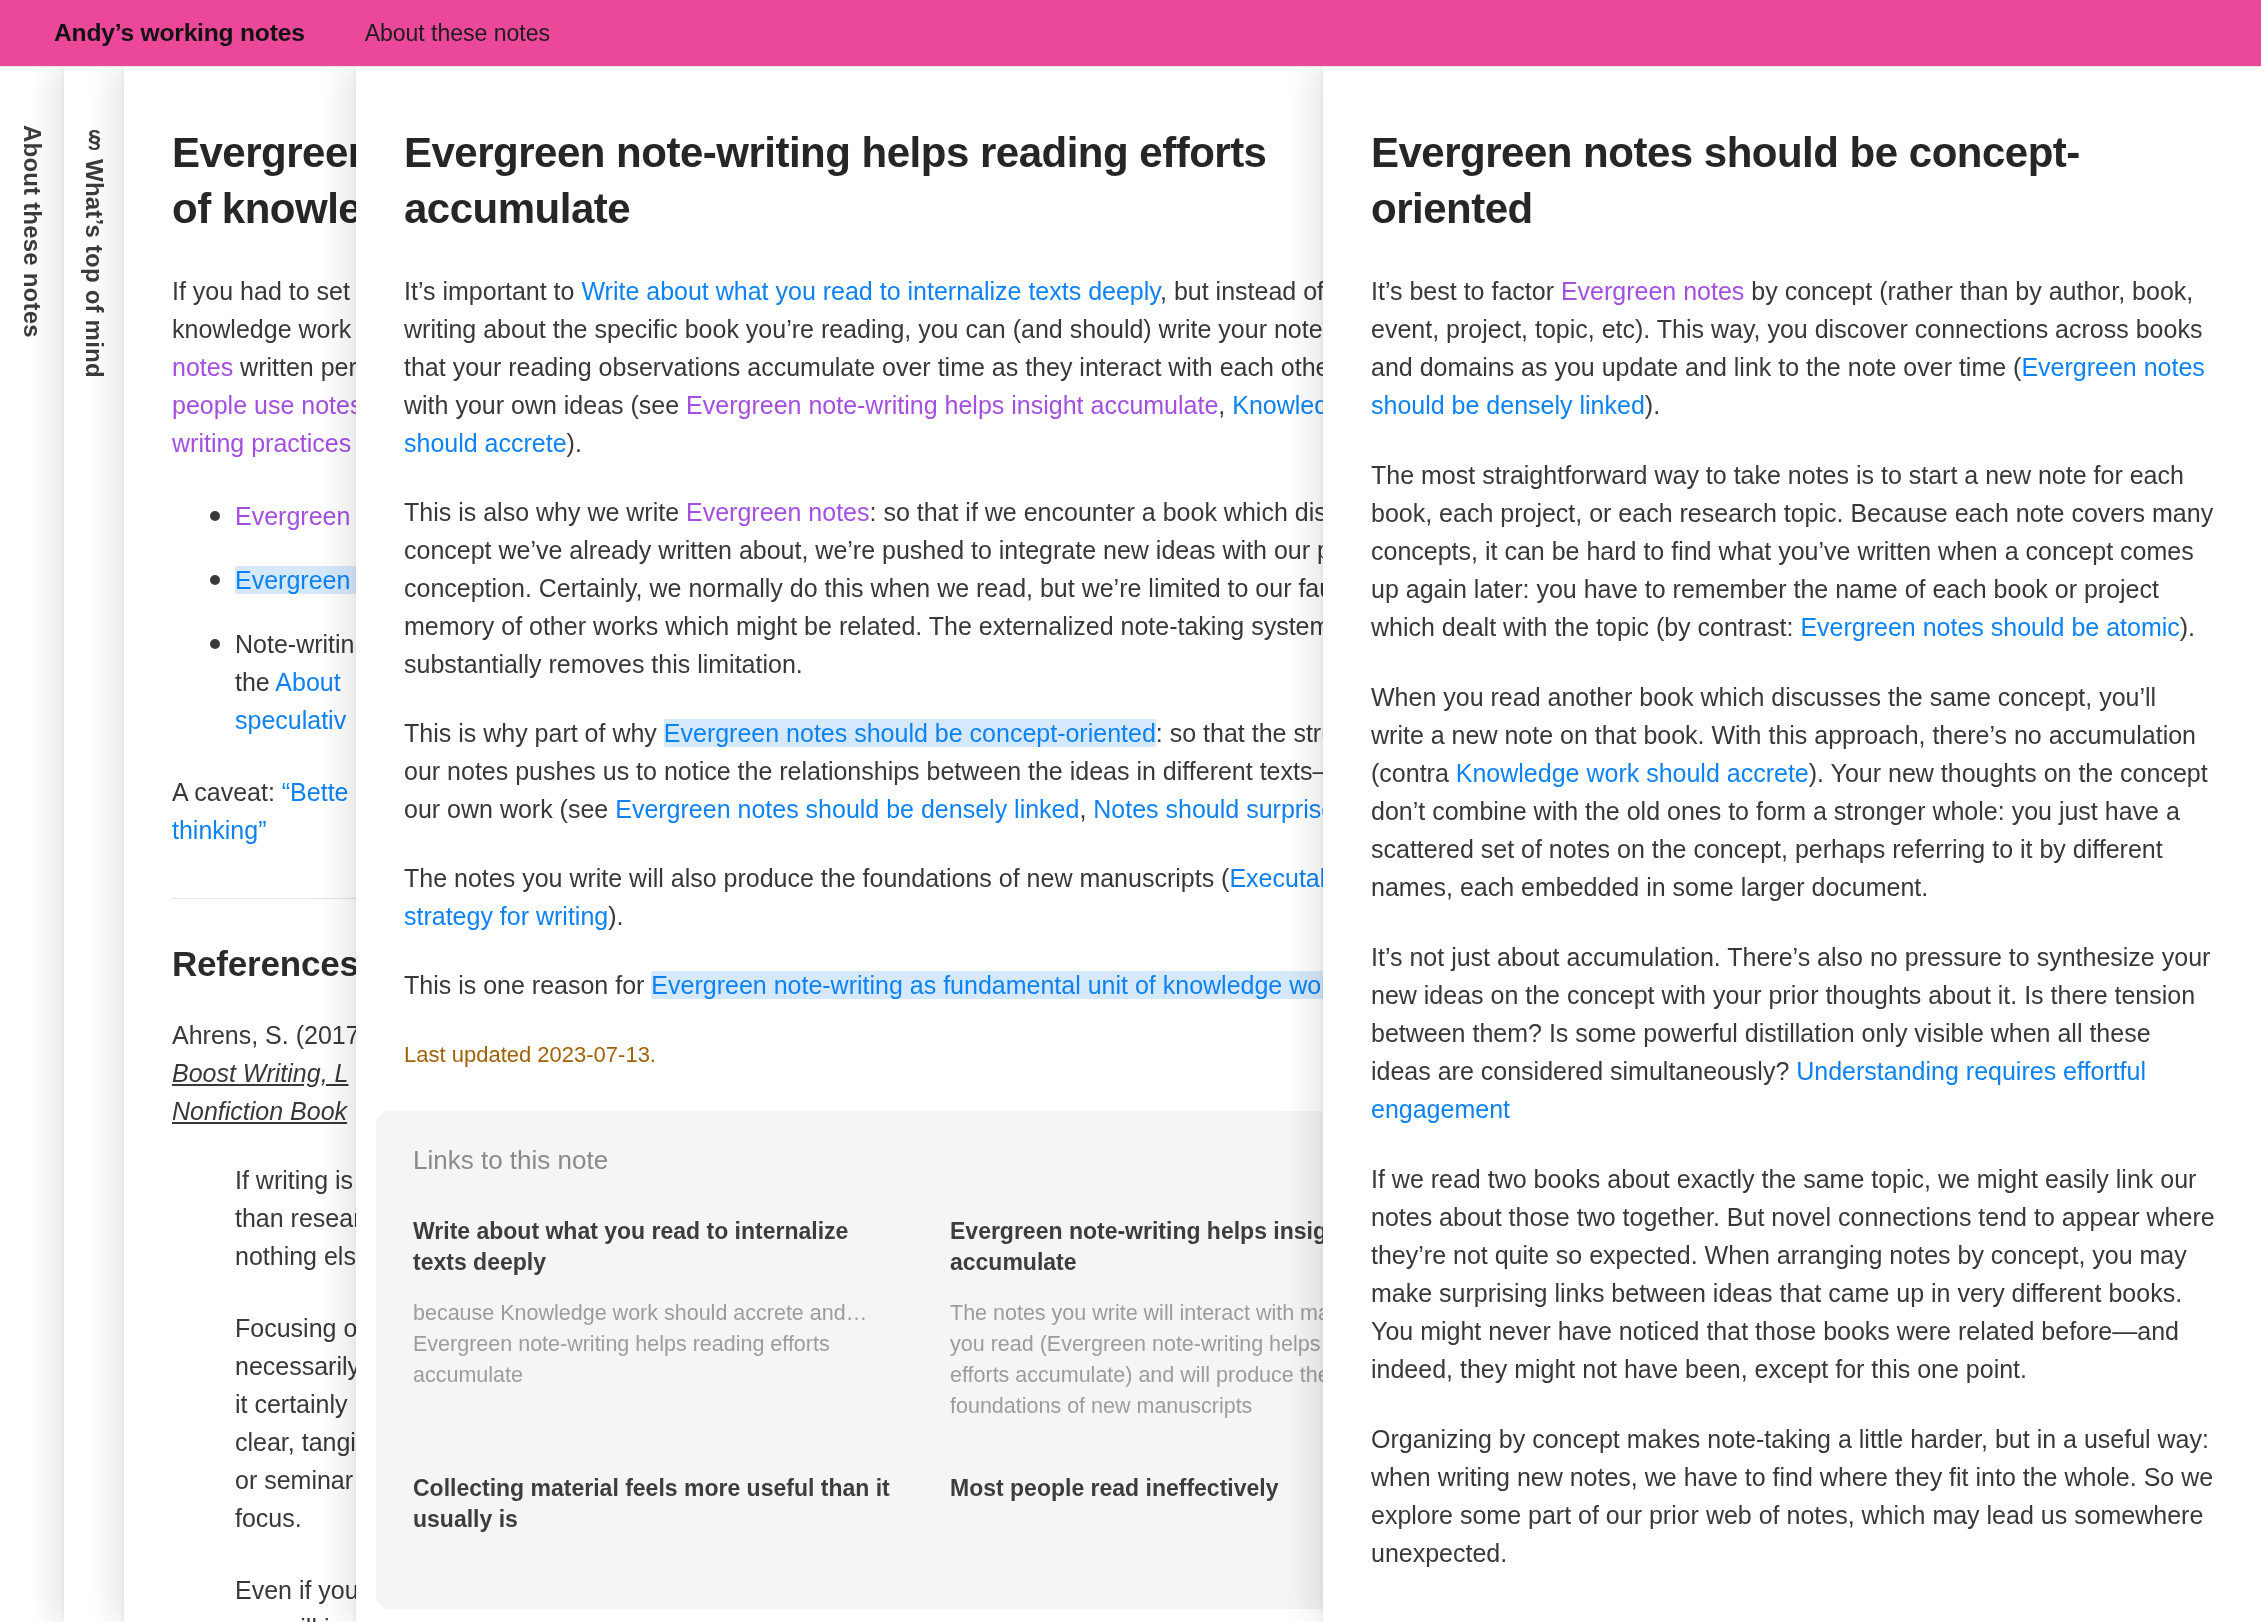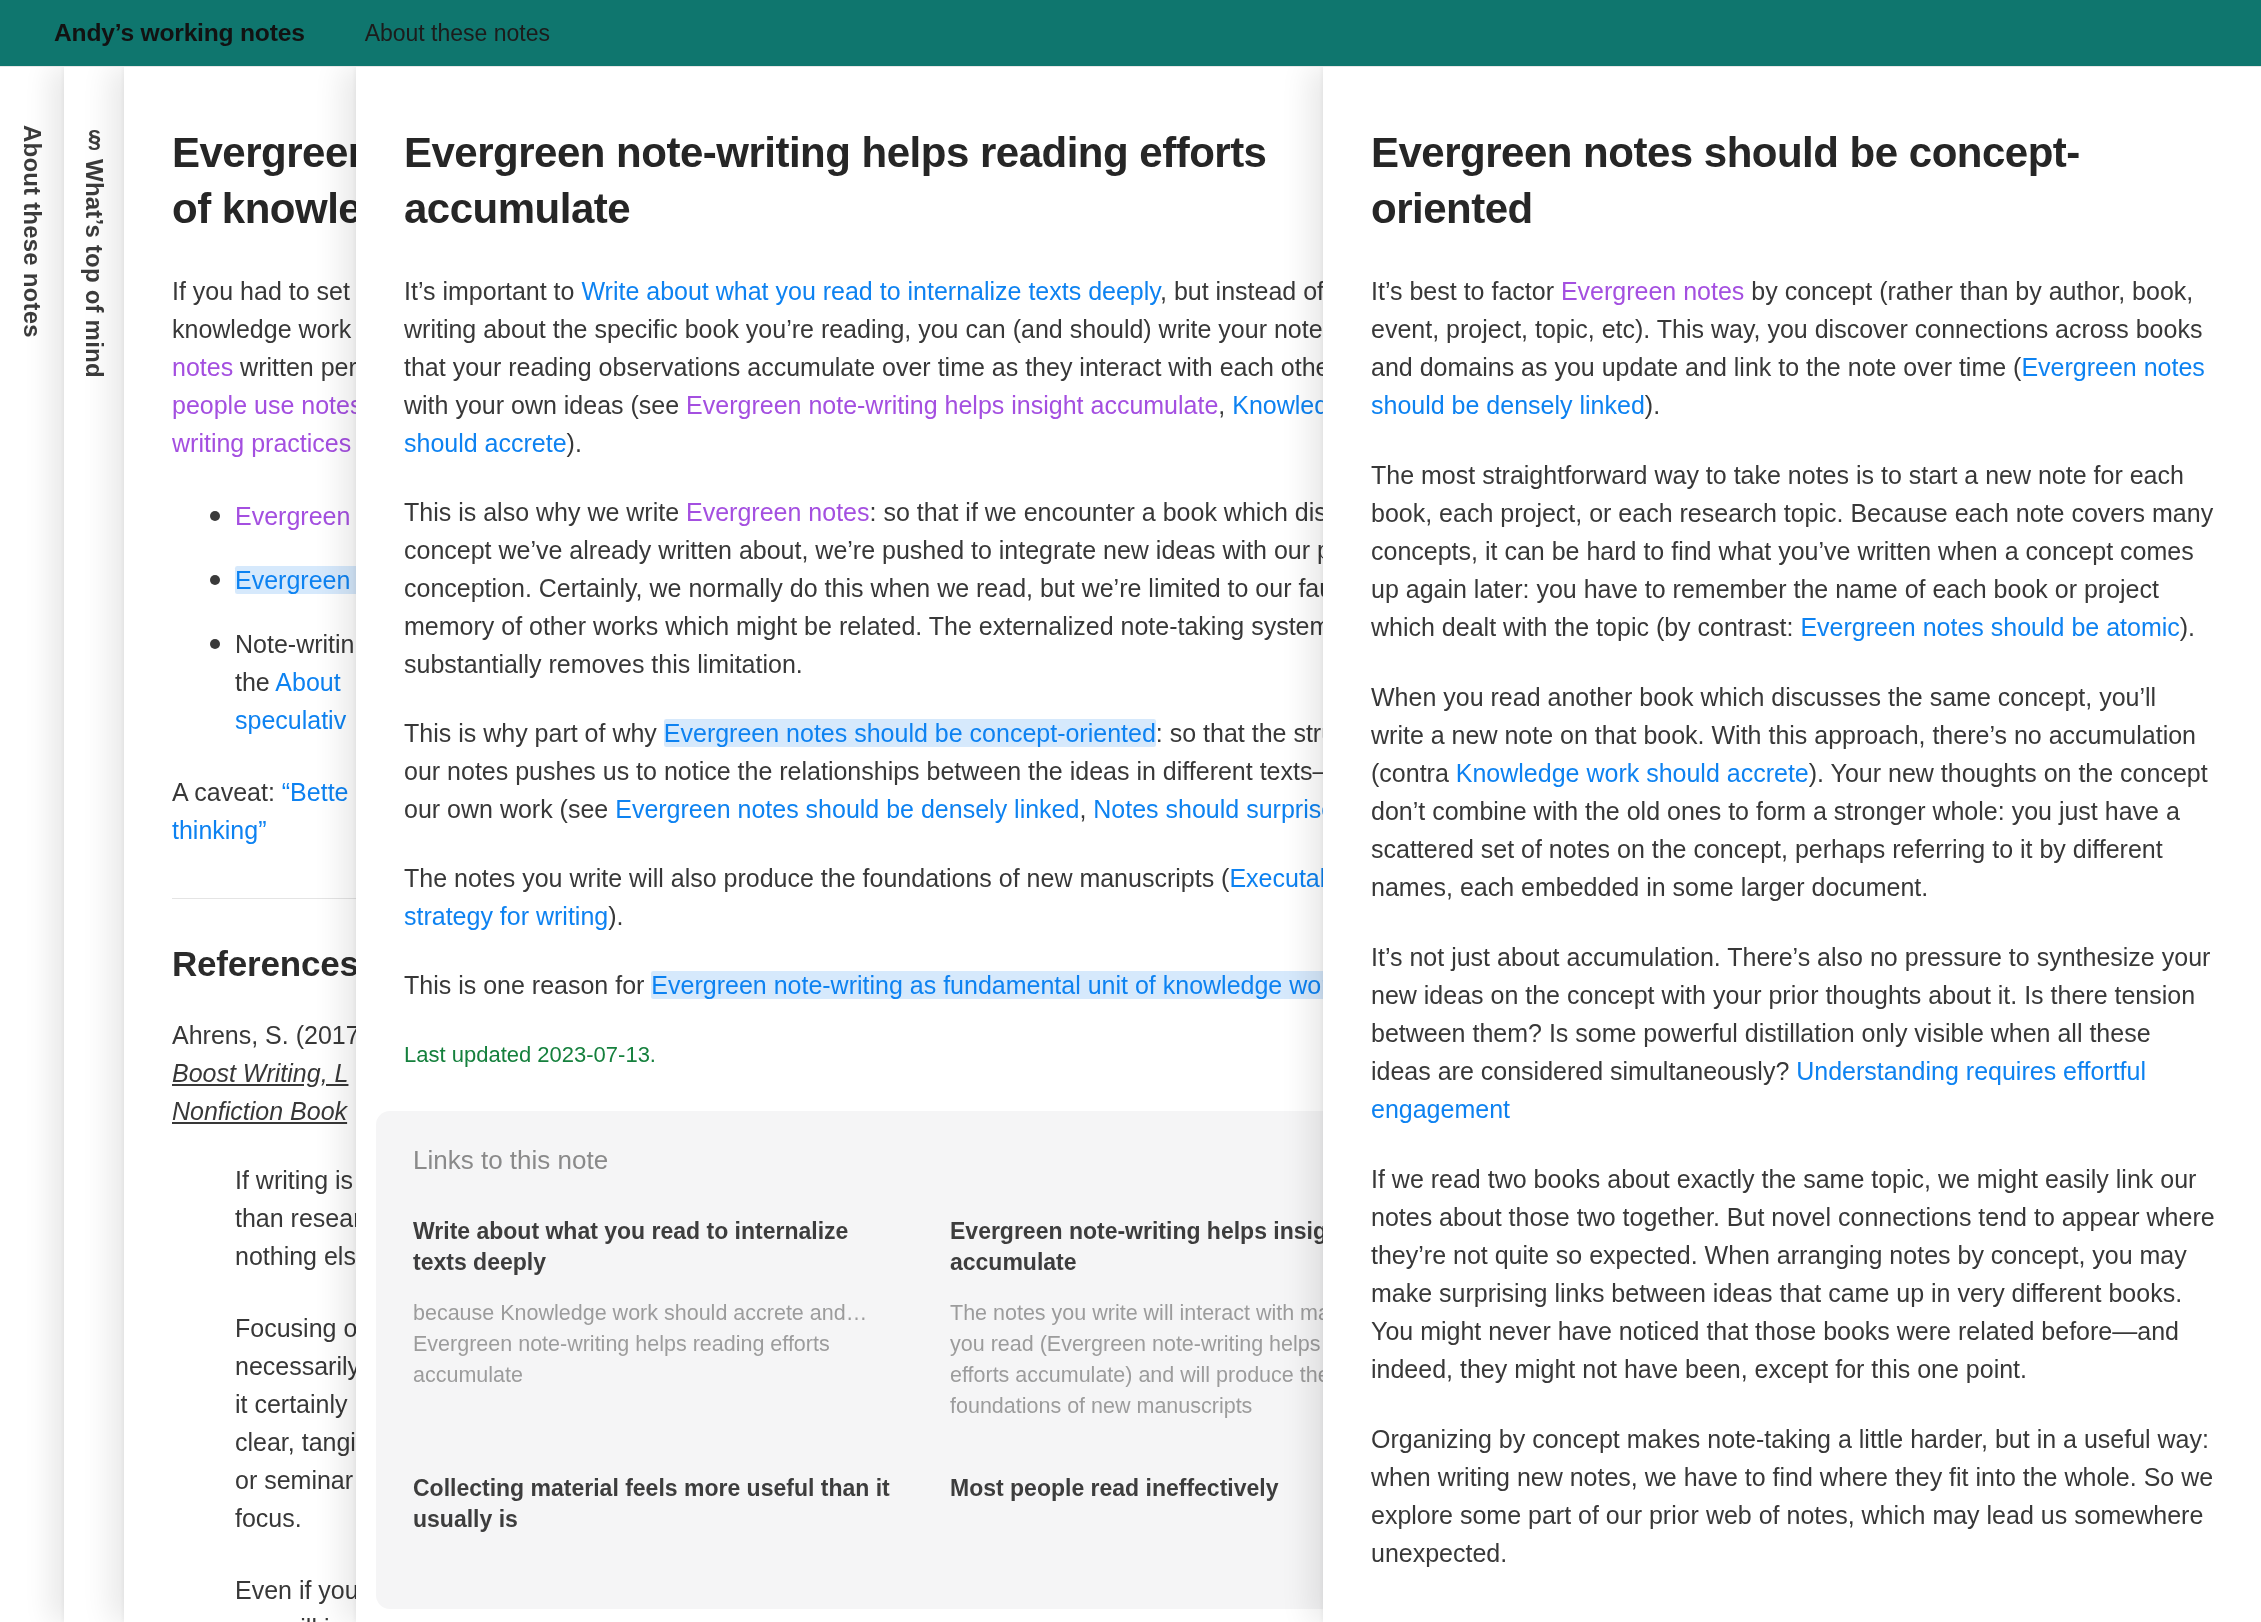--- a/index.html
+++ b/index.html
@@ -1,18 +1,18 @@
 <!DOCTYPE html>
 <html style="--link-blue: #0d82f1; --link-visited: #a44fe0; --link-highlight: #d6e9fc; --links-box-bg: #f5f5f6; --text: #383838; --muted-gray: #b6b6b6; --heading-gray: #8a8a8a;font-size:12.3px"><head>
 <meta charset="utf-8">
 <style>
   html,body{margin:0;padding:0;width:2261px;height:1623px;overflow:hidden;
     font-family:"Liberation Sans",sans-serif;background:#fff;color:#383838;}
   
-  .topbar{position:absolute;top:0;left:0;width:100%;height:67px;background:#0f766e;
+  .topbar{position:absolute;top:0;left:0;width:100%;height:67px;background:#ec4899;
     border-bottom:0.8px solid #e7e7e7;display:flex;align-items:center;z-index:50;box-sizing:border-box;}
   .topbar-title{font-size:24.6px;font-weight:700;color:#121212;margin-left:54px;letter-spacing:-0.2px;}
   .topbar-tab{font-size:23px;color:#1c1c1c;margin-left:60px;cursor:pointer;}
   
   .panes{position:absolute;top:67px;left:0;right:0;bottom:0;background:#fafafa;}
   .pane{position:absolute;top:0;bottom:0;background:#fff;
     box-shadow:-14px 0 28px rgba(0,0,0,.09),-1.5px 0 4.6px rgba(0,0,0,.05);}
   .vpane{display:flex;justify-content:center;padding-top:58px;box-sizing:border-box;cursor:pointer;}
   .vlabel{writing-mode:vertical-rl;font-size:24px;font-weight:600;color:#3c3c3c;
     letter-spacing:0.2px;white-space:pre;}
@@ -20,21 +20,21 @@
   .ntitle{font-size:42px;line-height:56px;font-weight:700;color:#262626;
     letter-spacing:-0.5px;margin:0 0 35px 0;}
   .ntitle .tl{white-space:pre;}
   .para{font-size:25px;line-height:38px;margin:0 0 31px 0;color:#383838;}
   .note-right .para{margin-bottom:32px;}
   
   .lnk{color:var(--link-blue,#0d82f1);cursor:pointer;}
   .visited{color:var(--link-visited,#a44fe0);}
   .hl{background:var(--link-highlight,#d6e9fc);border-radius:2.3px;}
   .ital{font-style:italic;text-decoration:underline;}
-  .last-updated{font-size:22px;color:#15803d;margin-top:38px;}
+  .last-updated{font-size:22px;color:#a16207;margin-top:38px;}
   
   .ln{white-space:pre;font-size:25px;line-height:38px;}
   .lp{margin:0 0 31px 0;}
   .lb{list-style:none;margin:35px 0 34px 0;padding:0;}
   .blt{position:relative;padding-left:63px;margin-bottom:26px;}
   .blt::before{content:'';position:absolute;left:38px;top:14px;width:10px;height:10px;
     border-radius:50%;background:#3a3a3a;}
   .lq{margin:0 0 34px 63px;}
   .refh{font-size:35px;font-weight:700;color:#2b2b2b;margin:0 0 32px 0;letter-spacing:-0.2px;}
   .lhr{border:none;border-top:1.5px solid #e4e4e4;margin:49px 0 45px 0;}

